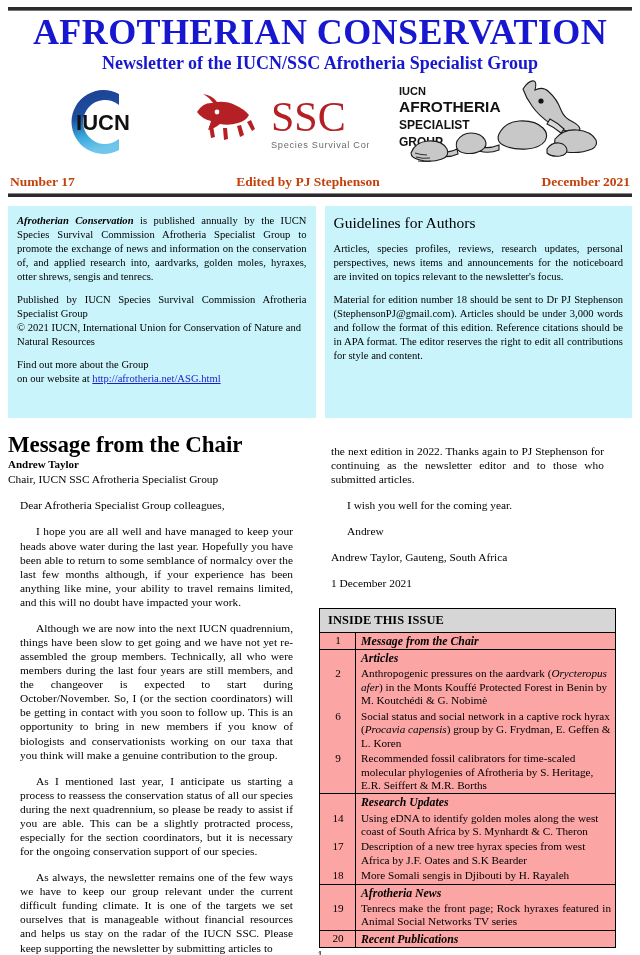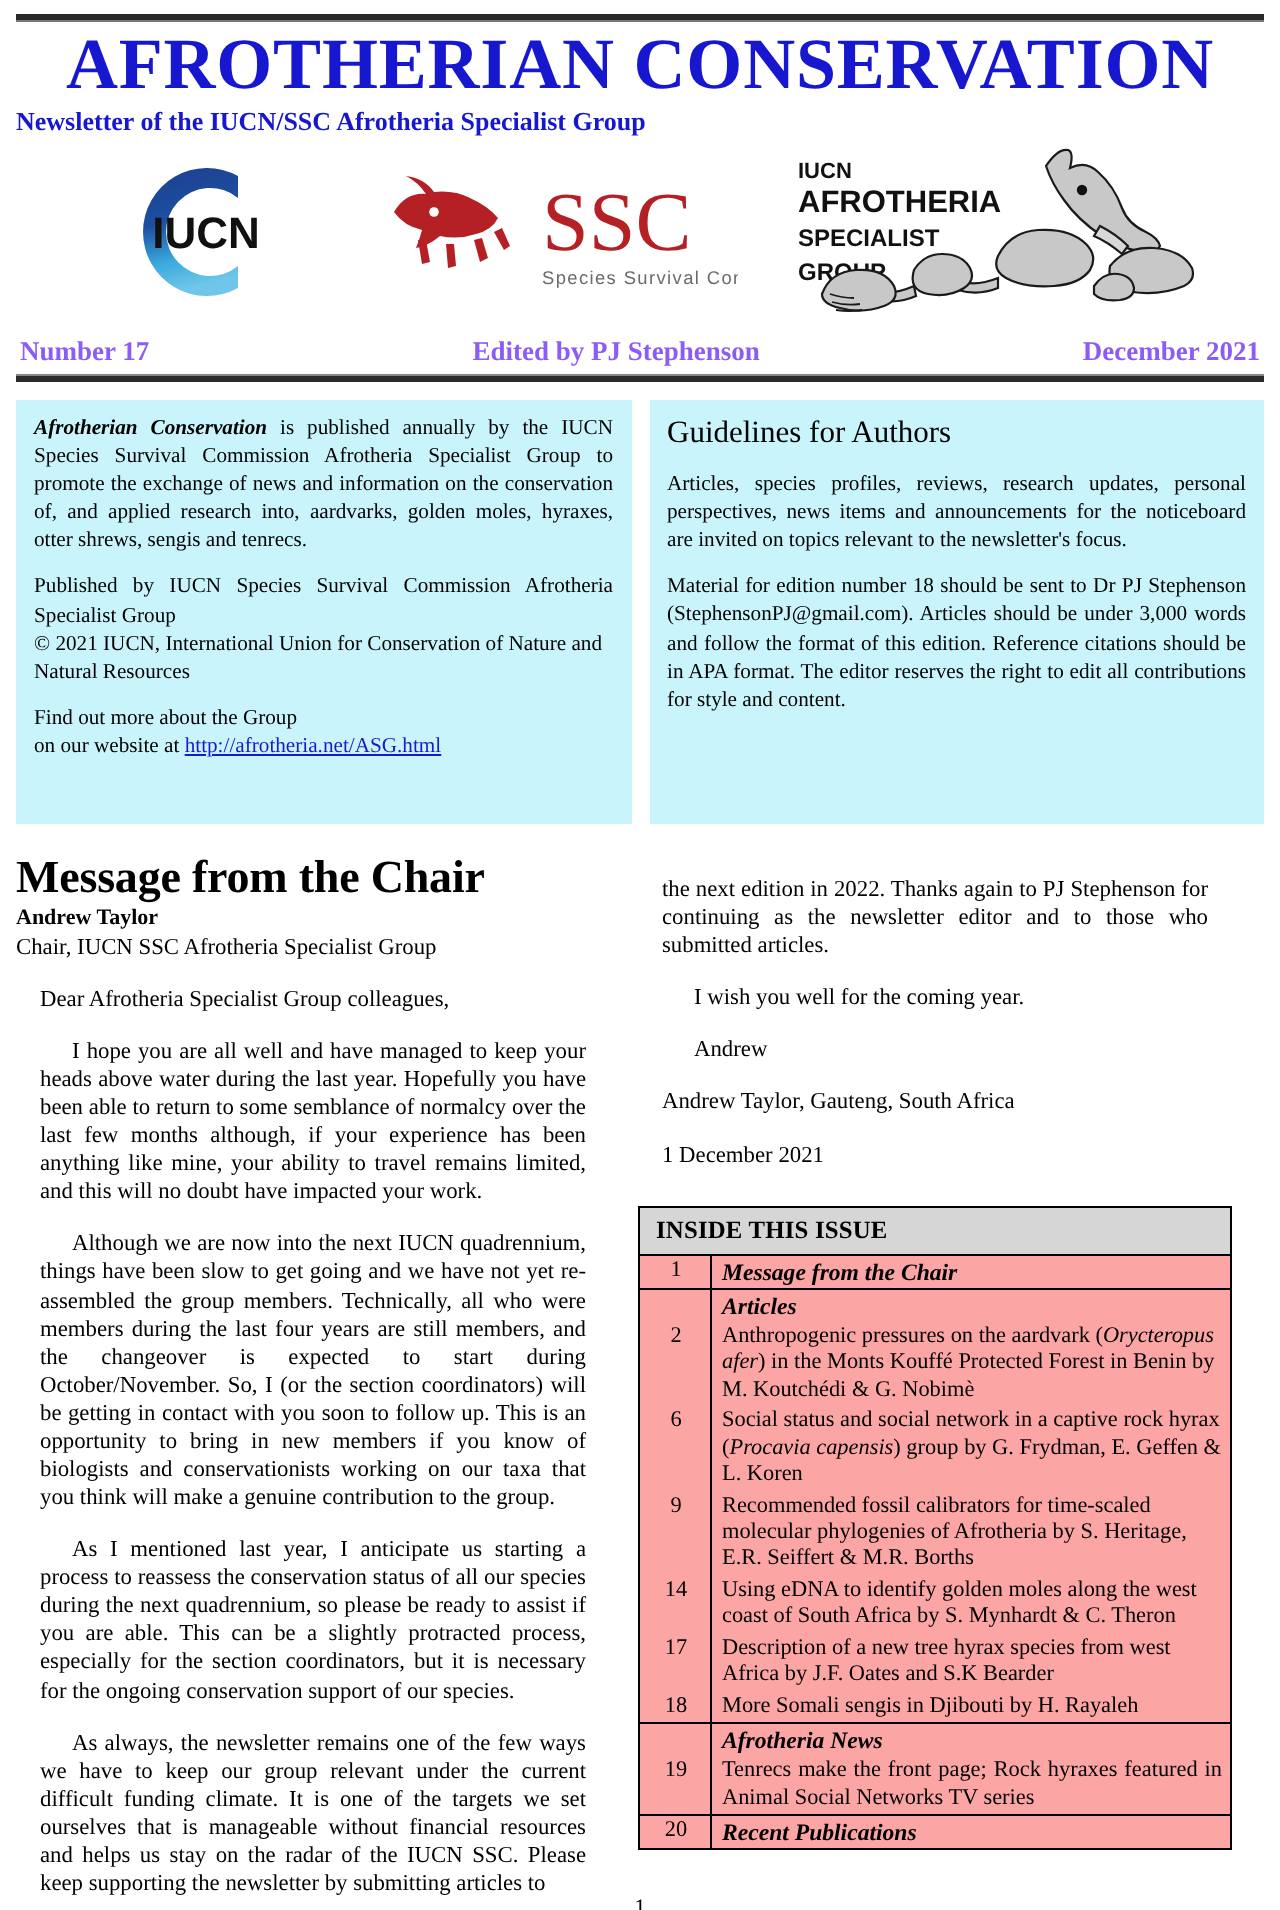--- a/index.html
+++ b/index.html
@@ -36,44 +36,45 @@
     text-align: center;
     color: #1717cf;
     font-weight: bold;
     font-size: 36px;
     letter-spacing: 0.4px;
     line-height: 1.05;
     margin: 3px 0 2px 0;
     white-space: nowrap;
   }
   .title-sub {
+    text-align: center;
     color: #1717cf;
     font-weight: bold;
-    font-size: 13px;
+    font-size: 18px;
     line-height: 1.1;
     margin: 0 0 4px 0;
     font-family: "Liberation Serif", "DejaVu Serif", serif;
   }
 
   .logos {
     display: flex;
     align-items: center;
     justify-content: center;
     gap: 26px;
     height: 88px;
     margin: 2px 0 0 0;
   }
   .logo-iucn { width: 112px; height: 84px; }
   .logo-ssc  { width: 190px; height: 80px; }
   .logo-asg  { width: 205px; height: 86px; }
 
   .issue-line {
     display: flex;
     align-items: baseline;
-    color: #8b5cf6;
+    color: #c2410c;
     font-weight: bold;
     font-size: 13.5px;
     margin-top: 8px;
     padding: 0 2px;
   }
   .issue-line .left   { flex: 0 0 auto; }
   .issue-line .center { flex: 1 1 auto; text-align: center; }
   .issue-line .right  { flex: 0 0 auto; }
   .rule-bottom {
     height: 0;
@@ -359,20 +360,24 @@
                 <td class="entry">Anthropogenic pressures on the aardvark (<span class="sci">Orycteropus afer</span>) in the Monts Kouffé Protected Forest in Benin by M. Koutchédi &amp; G. Nobimè</td>
               </tr>
               <tr>
                 <td class="pg">6</td>
                 <td class="entry">Social status and social network in a captive rock hyrax (<span class="sci">Procavia capensis</span>) group by G. Frydman, E. Geffen &amp; L. Koren</td>
               </tr>
               <tr>
                 <td class="pg">9</td>
                 <td class="entry">Recommended fossil calibrators for time-scaled molecular phylogenies of Afrotheria by S. Heritage, E.R. Seiffert &amp; M.R. Borths</td>
               </tr>
+              <tr class="grouprow section-top">
+                <td class="pg"></td>
+                <td class="entry">Research Updates</td>
+              </tr>
               <tr>
                 <td class="pg">14</td>
                 <td class="entry">Using eDNA to identify golden moles along the west coast of South Africa by S. Mynhardt &amp; C. Theron</td>
               </tr>
               <tr>
                 <td class="pg">17</td>
                 <td class="entry">Description of a new tree hyrax species from west Africa by J.F. Oates and S.K Bearder</td>
               </tr>
               <tr>
                 <td class="pg">18</td>

